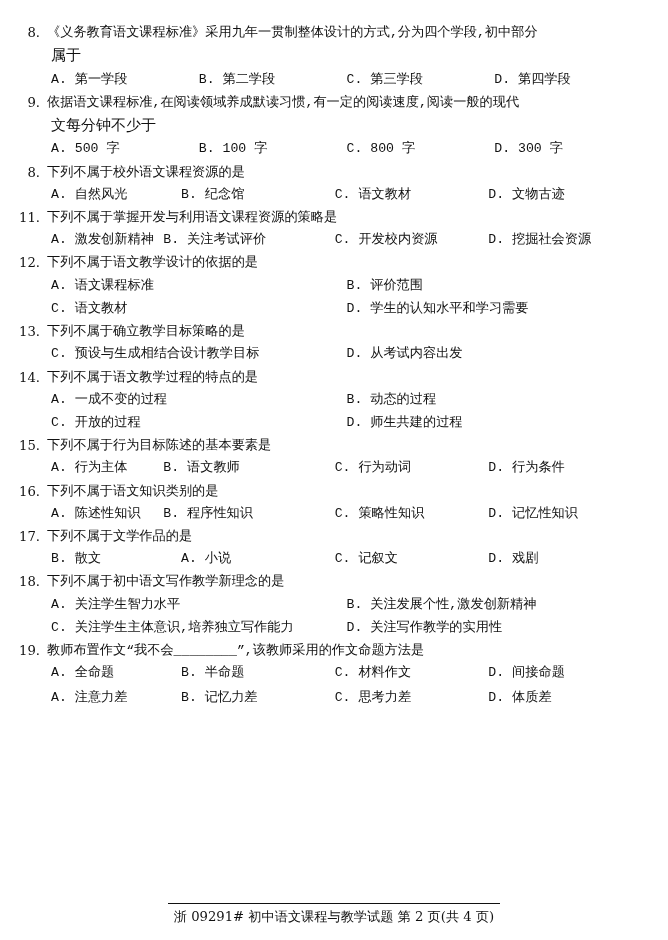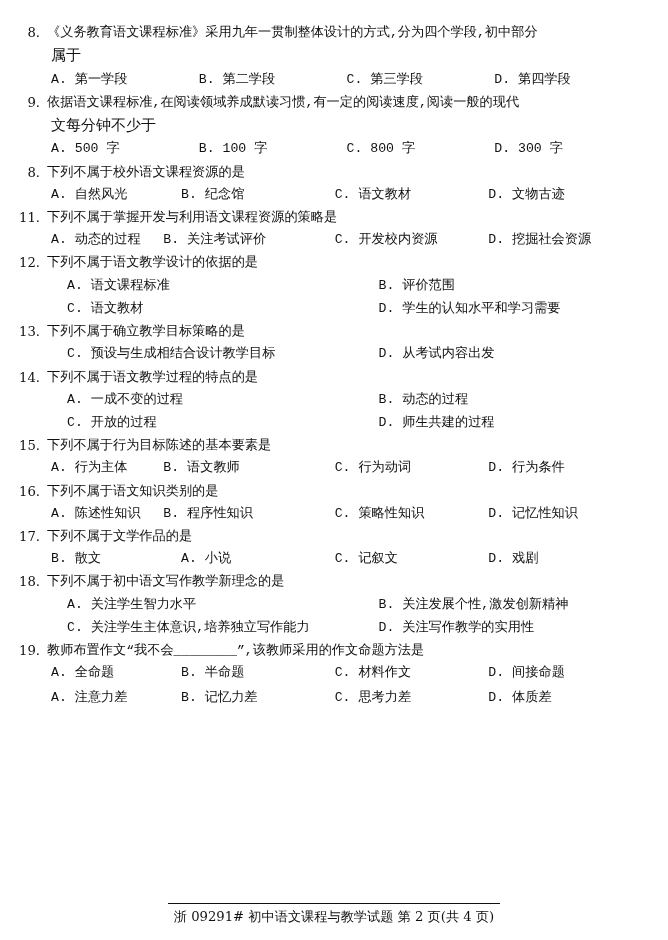--- a/index.html
+++ b/index.html
@@ -55,21 +55,21 @@
     font-size: 13.2px;
     line-height: 1.75;
   }
   .opt {
     white-space: nowrap;
     font-family: Liberation Mono, monospace;
   }
   
   .layout-4 .opt { width: 25%; }
   .layout-4 .opt:last-child { width: auto; }
-  .layout-2 .opt { width: 50%; margin-left: 16px; }
+  .layout-2 .opt { width: 50%; }
   .layout-2 .opt:last-child { width: auto; }
   .layout-4n .opt:nth-child(1) { width: 22%; }
   .layout-4n .opt:nth-child(2) { width: 26%; }
   .layout-4n .opt:nth-child(3) { width: 26%; }
   .layout-4n .opt:last-child { width: auto; }
   .layout-4t .opt:nth-child(1) { width: 19%; }
   .layout-4t .opt:nth-child(2) { width: 29%; }
   .layout-4t .opt:nth-child(3) { width: 26%; }
   .layout-4t .opt:last-child { width: auto; }
   .footer {
@@ -129,21 +129,21 @@
           <span class="opt">C.  语文教材</span>
           <span class="opt">D.  文物古迹</span>
         </div>
       </div>
       <div class="q">
         <div class="q-line">
           <span class="q-num">11.</span>
           <span class="q-text">下列不属于掌握开发与利用语文课程资源的策略是</span>
         </div>
         <div class="opts layout-4t">
-          <span class="opt">A.  动态的过程</span>
+          <span class="opt">A.  激发创新精神</span>
           <span class="opt">B.  关注考试评价</span>
           <span class="opt">C.  开发校内资源</span>
           <span class="opt">D.  挖掘社会资源</span>
         </div>
       </div>
       <div class="q">
         <div class="q-line">
           <span class="q-num">12.</span>
           <span class="q-text">下列不属于语文教学设计的依据的是</span>
         </div>

